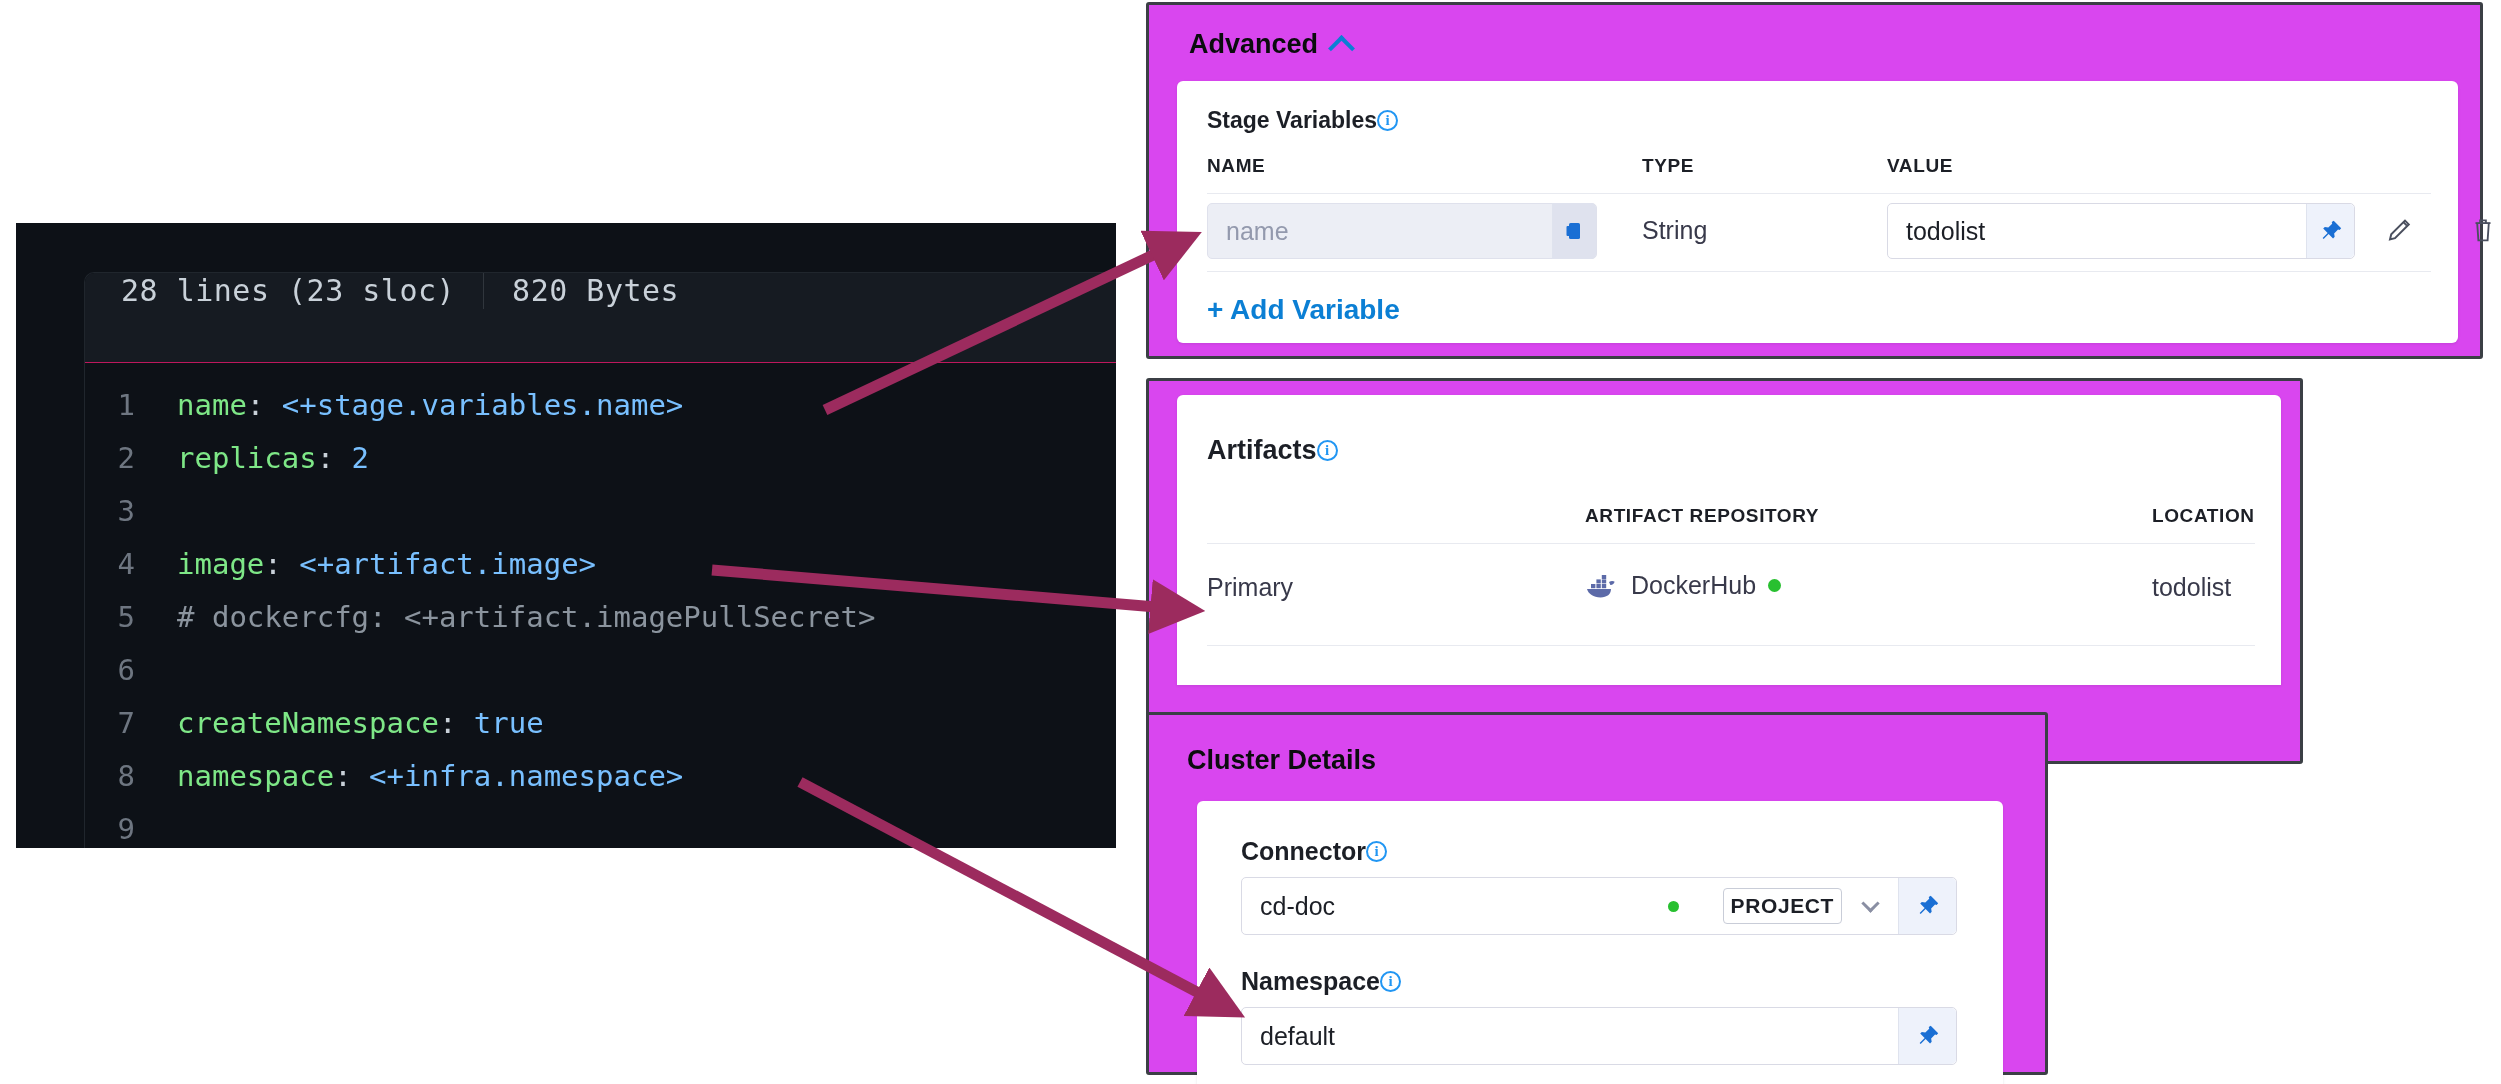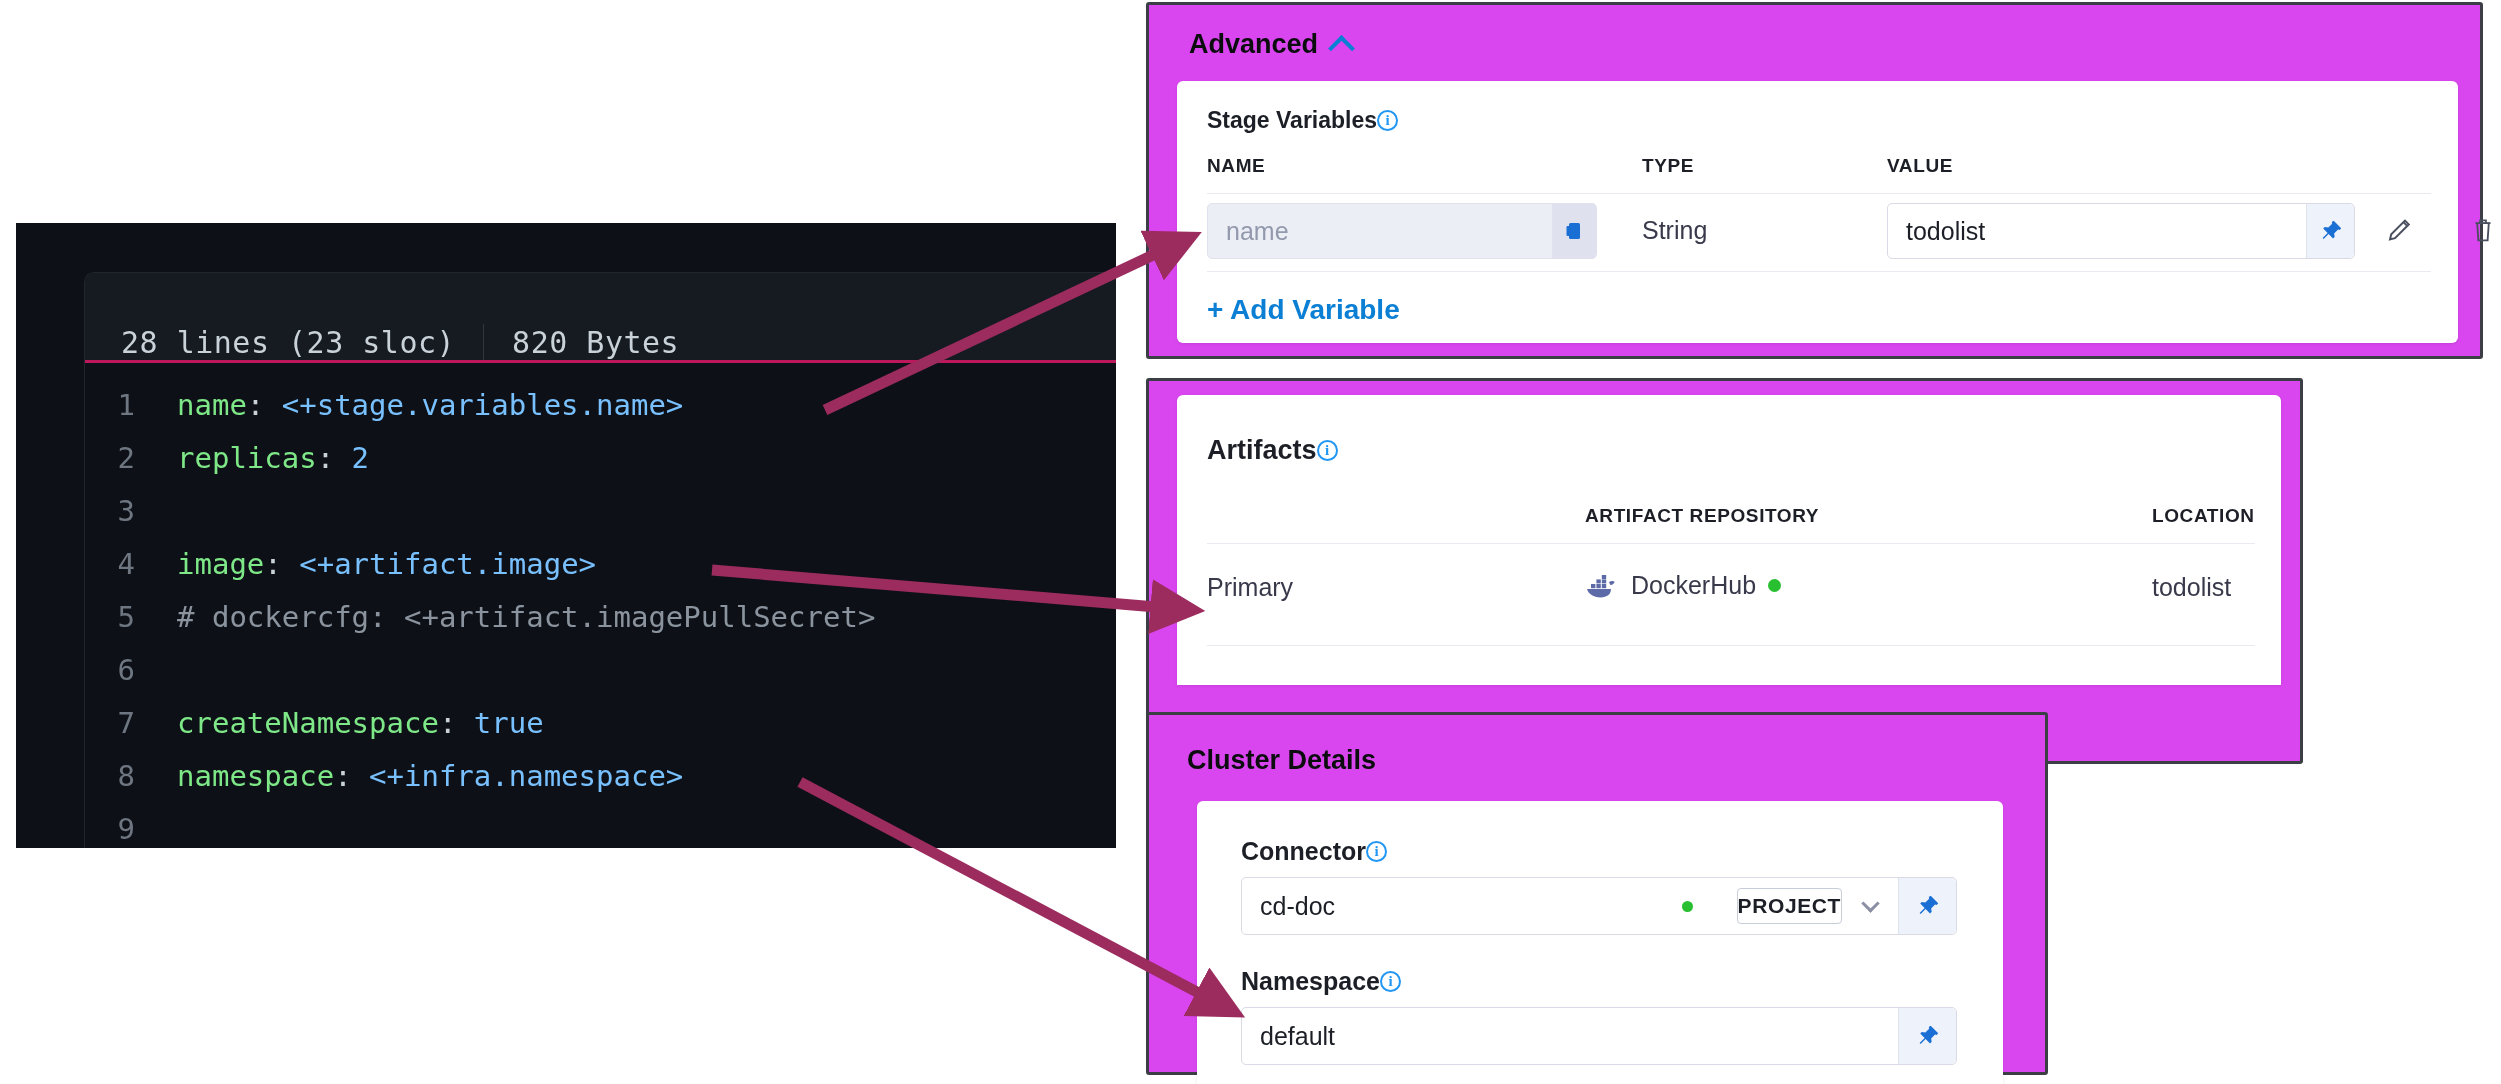--- a/index.html
+++ b/index.html
@@ -38,24 +38,24 @@
     border: 1px solid #20262d;
     border-right: none;
     border-bottom: none;
     border-top-left-radius: 10px;
     background: #0d1117;
     overflow: hidden;
   }
   .code-filehead {
     height: 90px;
     background: #161b22;
-    border-bottom: 3px solid #be185d;
+    border-bottom: 1px solid #be185d;
     border-top-left-radius: 9px;
     display: flex;
-    align-items: flex-end;
+    align-items: flex-start;
     padding-left: 36px;
     gap: 0;
   }
   .code-filehead .meta {
     font-family: "DejaVu Sans Mono", monospace;
     font-size: 30px;
     color: #c9d1d9;
     letter-spacing: 0.5px;
     white-space: nowrap;
   }
@@ -176,21 +176,21 @@
   .link-blue { color: #0b7fd4; font-size: 28px; font-weight: bold; }
   .green-dot { width: 13px; height: 13px; border-radius: 50%; background: #28c030; display: inline-block; }
 
   .tag-project {
     border: 1px solid #c9cdd8;
     border-radius: 4px;
     font-size: 21px;
     font-weight: bold;
     color: #1c1f26;
     letter-spacing: 0.6px;
-    padding: 5px 0;
+    padding: 5px 7px;
     background: #fff;
     margin-left: 32px;
   }
   .chev-down-sm {
     width: 13px; height: 13px;
     border-right: 3px solid #8a8fa3;
     border-bottom: 3px solid #8a8fa3;
     transform: rotate(45deg);
     margin-bottom: 6px;
   }

